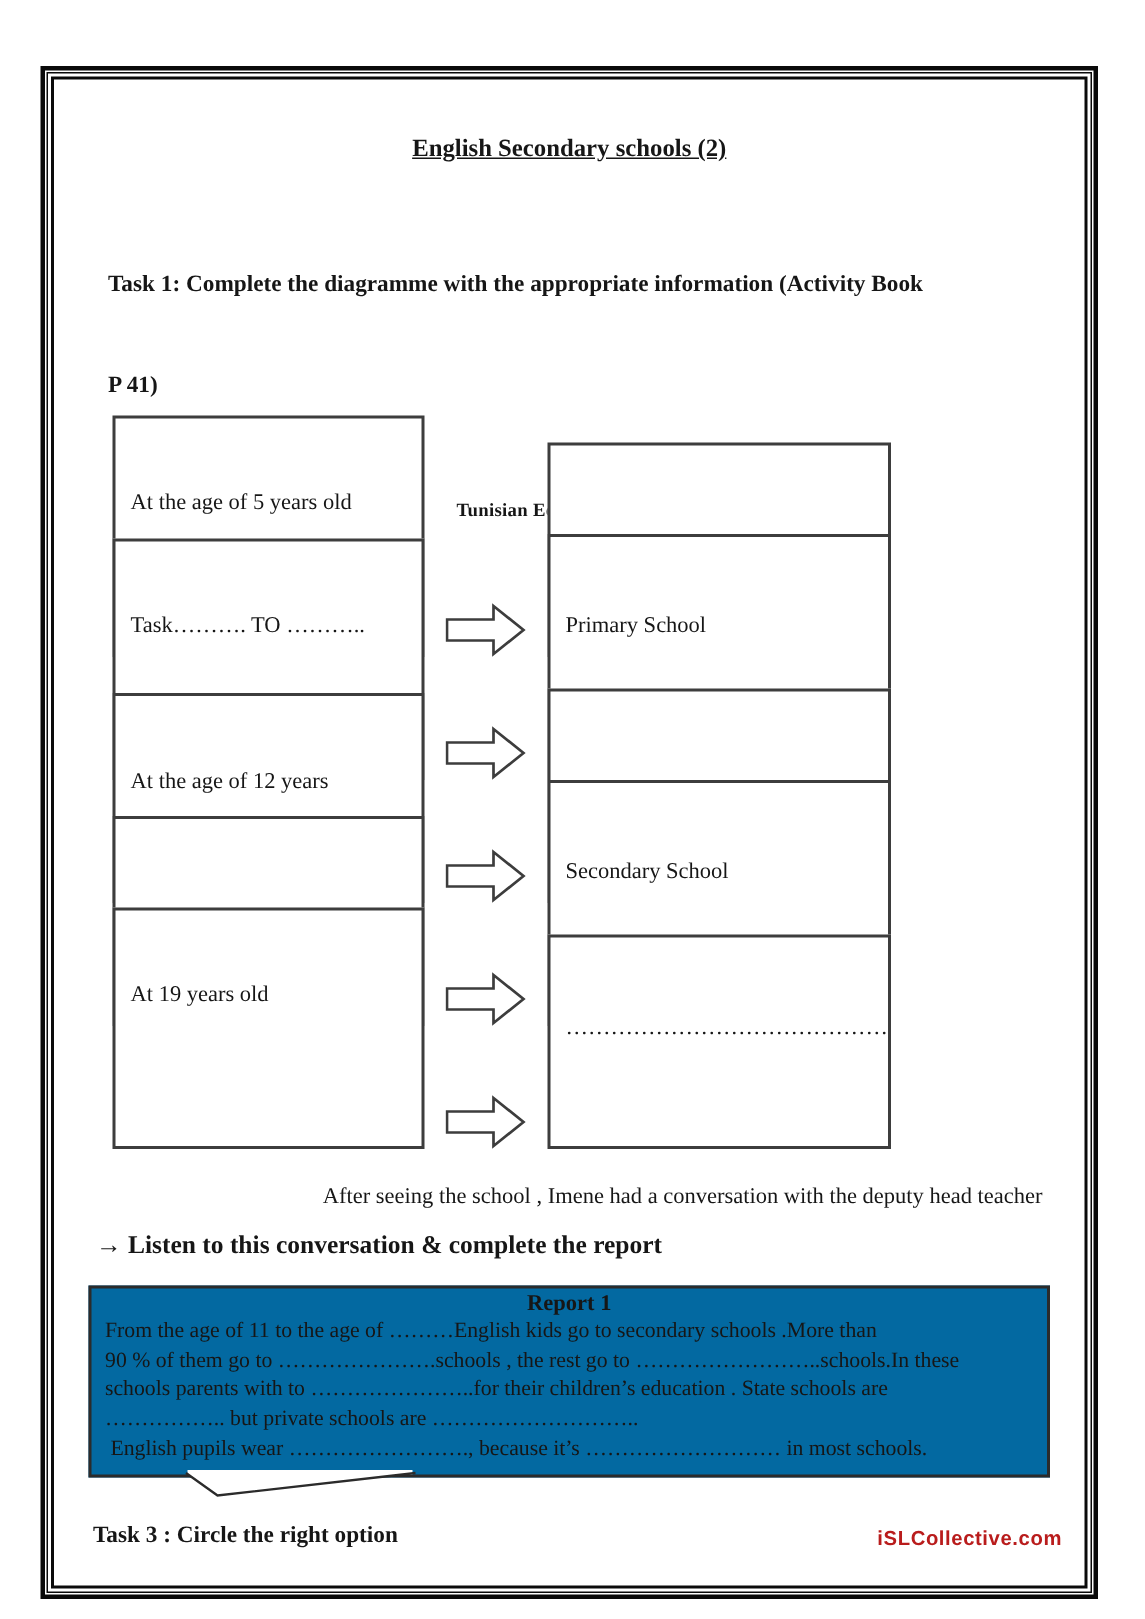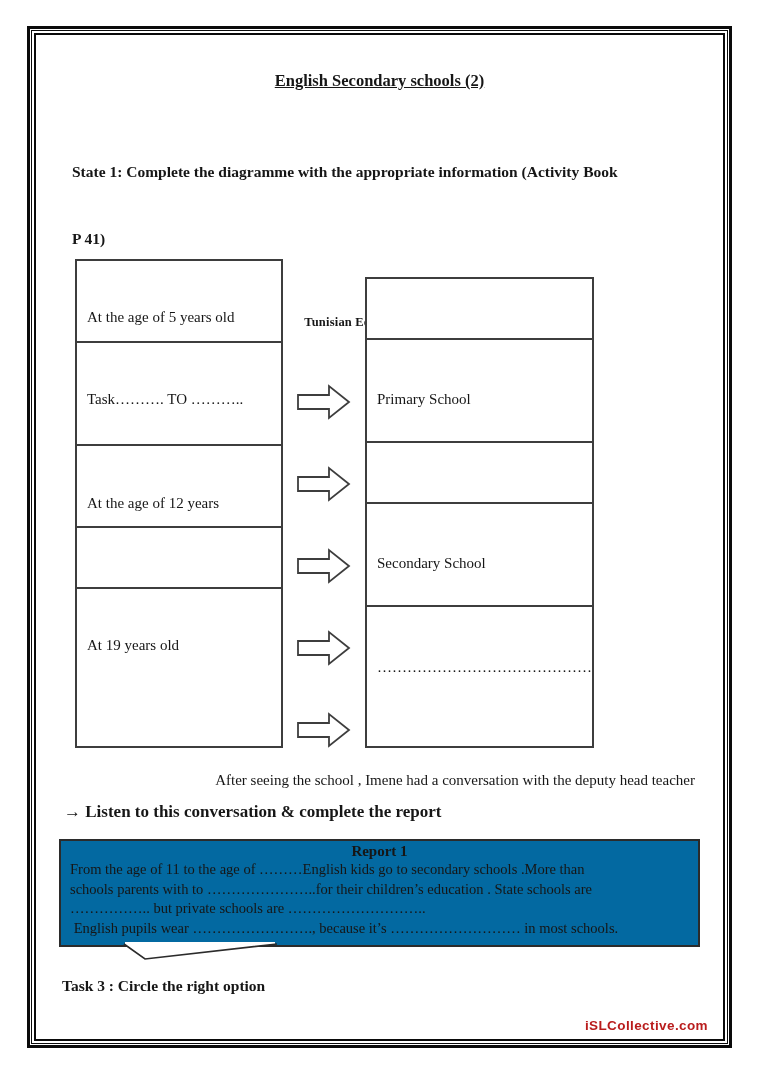--- a/index.html
+++ b/index.html
@@ -2,21 +2,21 @@
 <html><head>
 <meta charset="utf-8">
 <style>
   html,body { margin:0; padding:0; }
   body {
     width:763px; height:1079px; background:#ffffff; position:relative;
     font-family:"Liberation Serif", serif; color:#161616;
     -webkit-font-smoothing:antialiased;
   }
   .frame-outer {
-    position:absolute; left:27px; top:26px; width:705px; height:1022px;
+    position:absolute; left:27px; top:44px; width:705px; height:1022px;
     border:3px solid #0a0a0a; box-sizing:border-box;
   }
   .frame-mid { position:absolute; inset:1px; border:1px solid #0a0a0a; }
   .frame-inner { position:absolute; inset:2px; border:2px solid #0a0a0a; overflow:hidden; }
   .content { padding:0 26px; }
 
   .doc-title { margin-top:36px; text-align:center; font-size:16.5px; font-weight:bold; }
   .doc-title span { text-decoration:underline; white-space:pre-wrap; }
 
   .task-heading { font-weight:bold; font-size:15.5px; white-space:pre-wrap; }
@@ -61,21 +61,21 @@
 <div class="frame-outer">
  <div class="frame-mid">
   <div class="frame-inner">
    <div class="content">
 
     <div class="doc-title">
       <span>English Secondary schools (2)</span>
     </div>
 
     <div class="task-heading task1-heading">
-      <div>State 1: Complete the diagramme with the appropriate information (Activity Book</div>
+      <div>Task 1: Complete the diagramme with the appropriate information (Activity Book</div>
       <div>P 41)</div>
     </div>
 
     <div class="diagram-title">Tunisian Education System</div>
 
     <div class="diagram">
 
       <div class="diagram-row">
         <div class="dbox dbox-left">
           <div>At the age of 5 years old</div>
@@ -159,20 +159,21 @@
     </div>
 
     <div class="task2">
       <div class="task2-line">After seeing the school , Imene had a conversation with the deputy head teacher</div>
       <div class="task2-instruction">→ Listen to this conversation &amp; complete the report</div>
     </div>
 
     <div class="report-box">
       <div class="report-title">Report 1</div>
       <div class="report-line">From the age of 11 to the age of ………English kids go to secondary schools .More than</div>
+      <div class="report-line">90 % of them go to ………………….schools , the rest go to ……………………..schools.In these</div>
       <div class="report-line">schools parents with to …………………..for their children’s education . State schools are</div>
       <div class="report-line">…………….. but private schools are ………………………..</div>
       <div class="report-line"> English pupils wear ……………………., because it’s ……………………… in most schools.</div>
       <svg class="report-tail" width="165" height="20" viewBox="0 0 165 20">
         <rect x="8" y="0" width="150" height="3" fill="#ffffff"></rect>
         <path d="M7,2 L28,17 L160,2" fill="#ffffff" stroke="#2b2b2b" stroke-width="1.6"></path>
       </svg>
     </div>
 
     <div class="task-heading task3-heading">Task 3 : Circle the right option</div>

